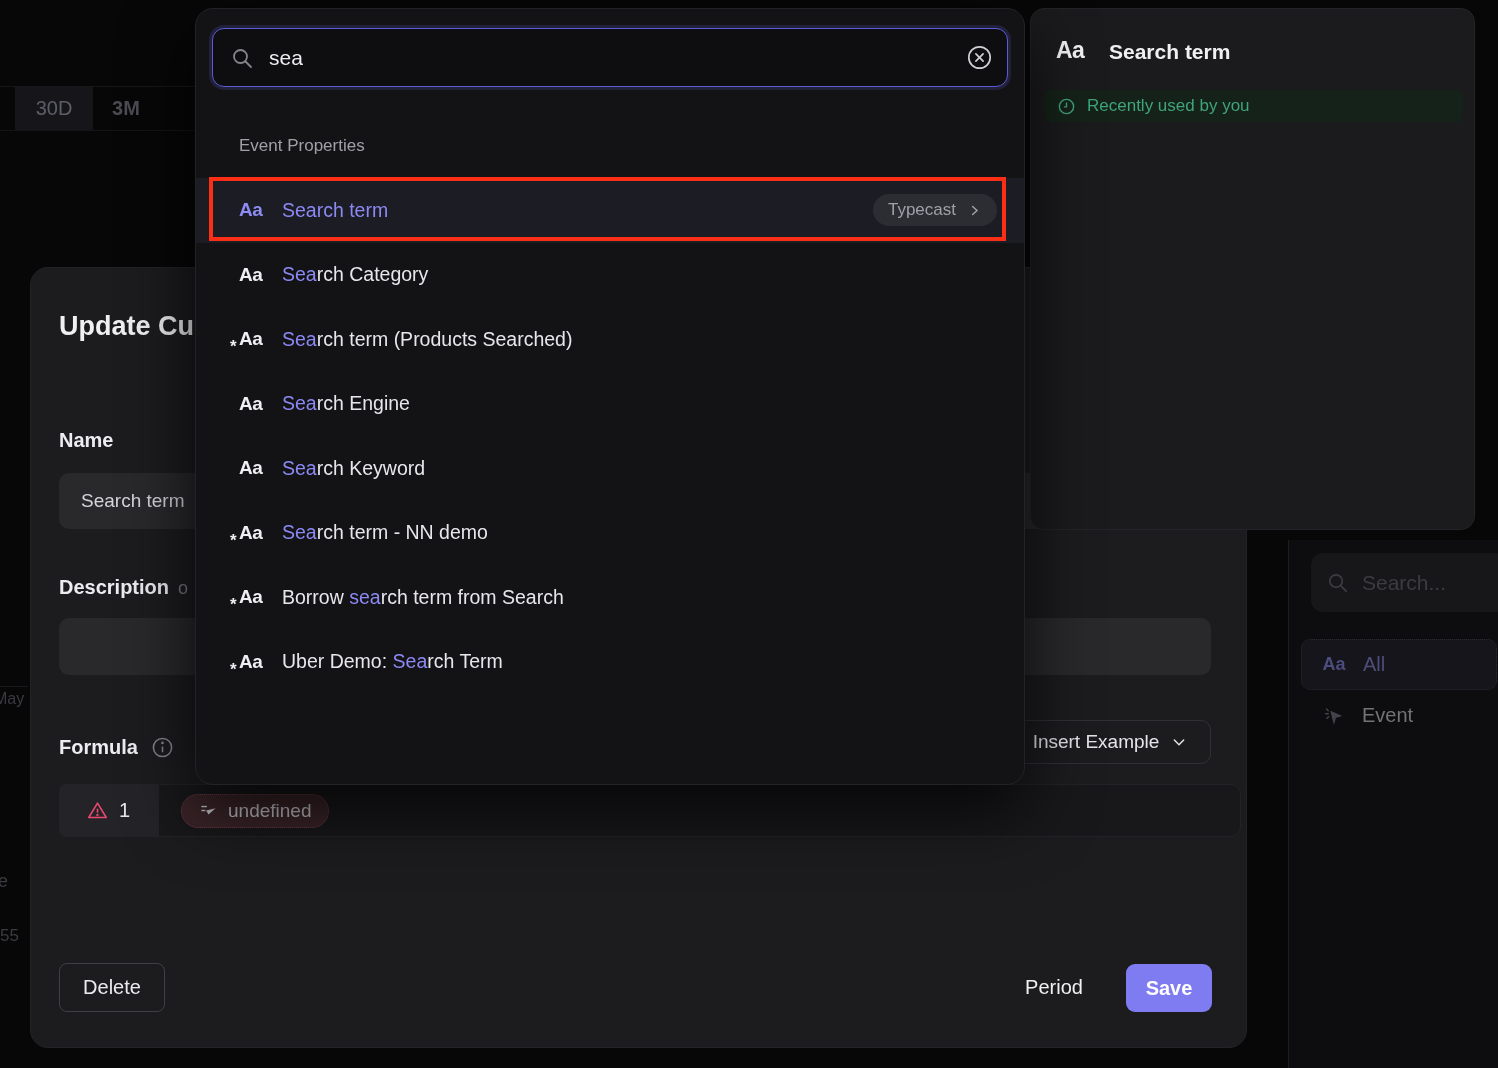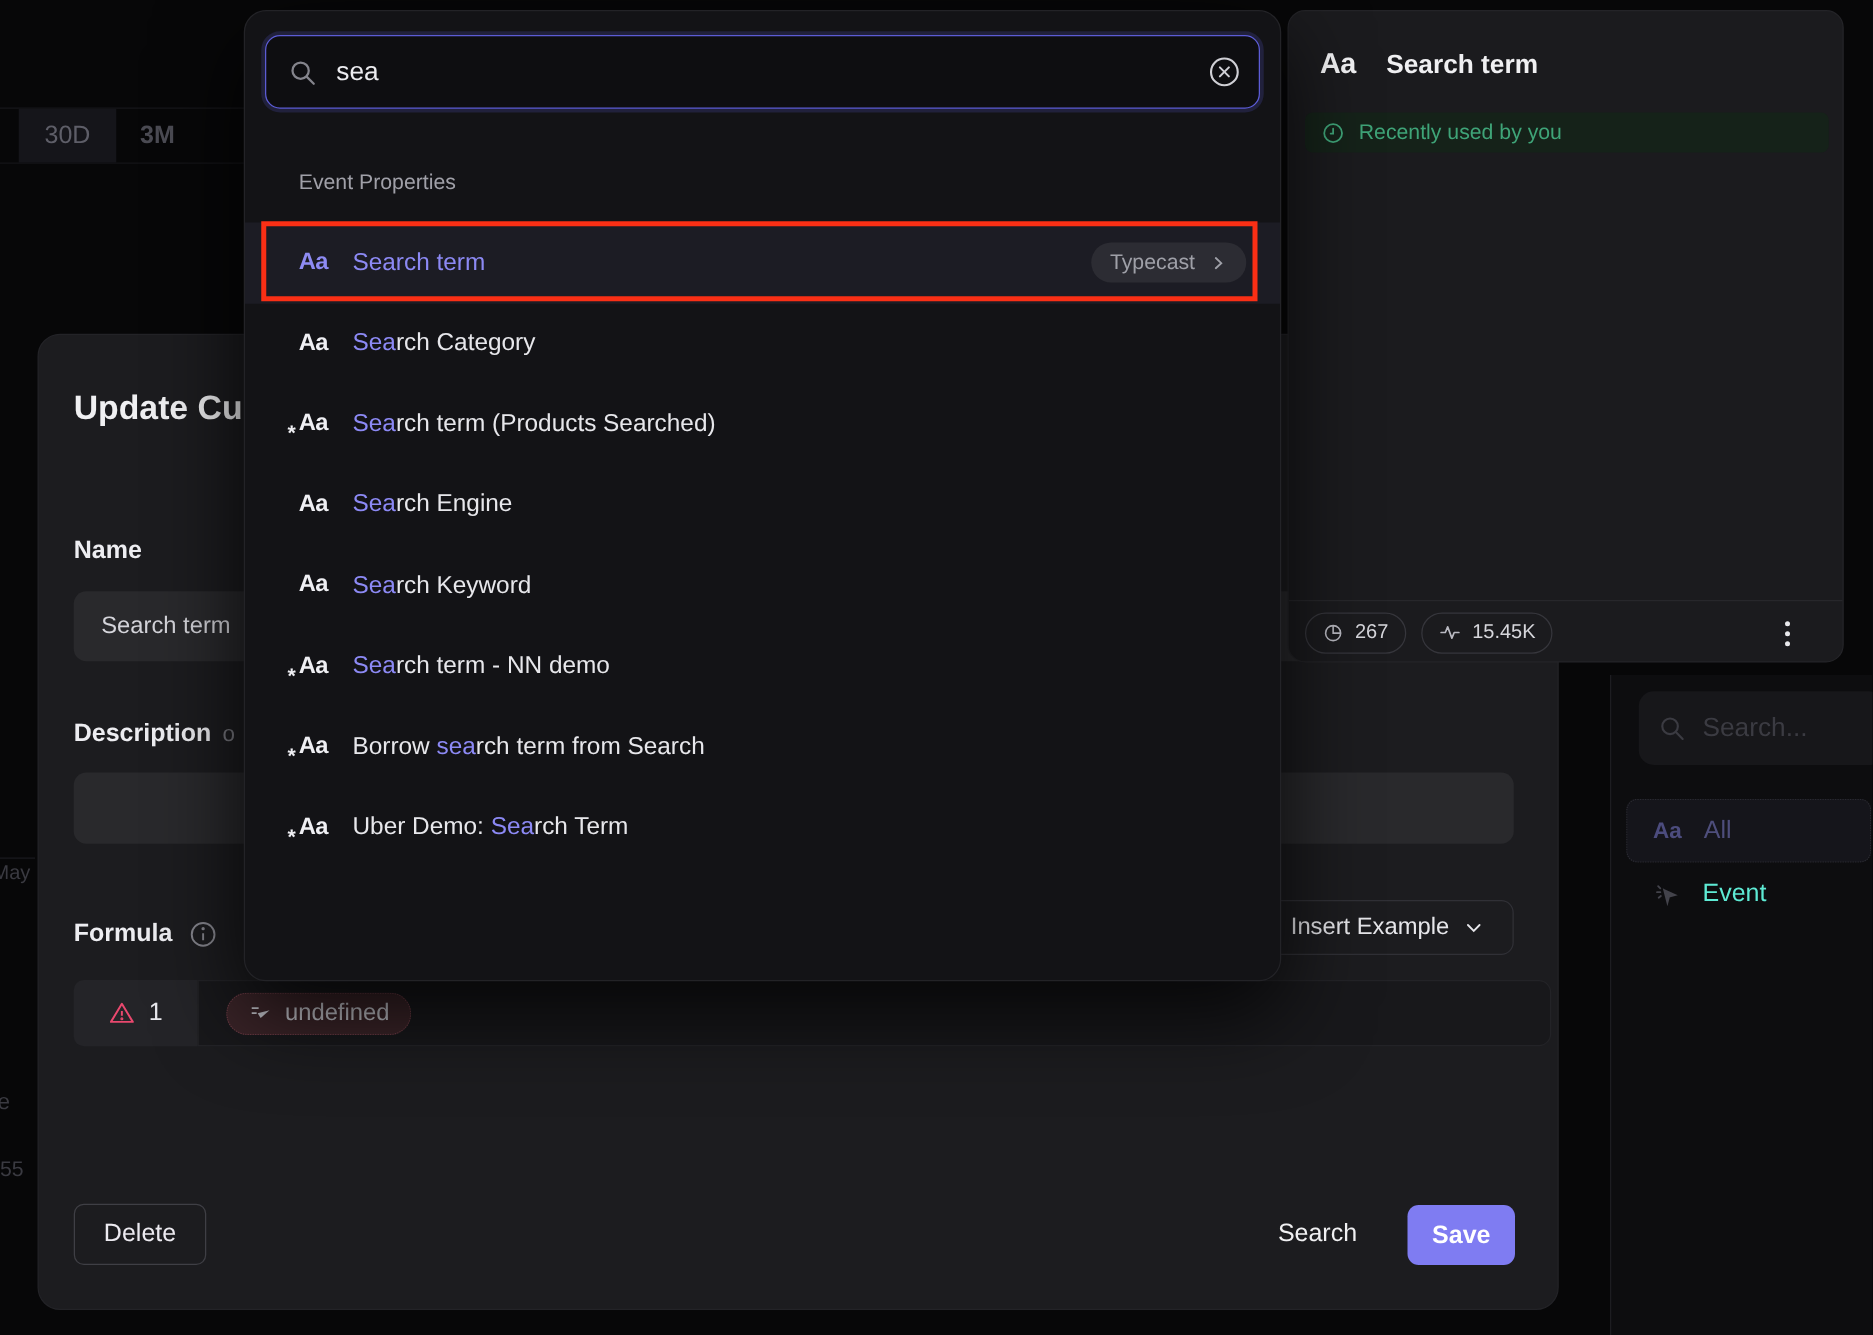--- a/index.html
+++ b/index.html
@@ -85,21 +85,21 @@
     background:#0d0d0f; border-left:1px solid #1d1d21; }
   .sb-search { position:absolute; left:22px; top:13px; width:196px; height:59px;
     background:#17171a; border-radius:12px; display:flex; align-items:center; gap:13px;
     padding-left:15px; }
   .sb-search svg { color:#3b3b42; flex:none; }
   .sb-search input { background:transparent; border:none; outline:none; width:120px;
     font-size:21px; color:#6a6a72; font-family:inherit; }
   .sb-search input::placeholder { color:#3b3b42; }
   .sb-list { position:absolute; left:12px; top:99px; width:196px; }
   .sb-item { height:51px; display:flex; align-items:center; gap:17px; padding-left:20px;
-    font-size:20px; color:#5eead4; border-radius:9px; }
+    font-size:20px; color:#737373; border-radius:9px; }
   .sb-item .sb-ic { width:24px; display:flex; justify-content:center; color:#43434b;
     font-size:18px; font-weight:600; }
   .sb-item.sel { background:#15151b; border:1px dotted #2a2a31; color:#4e4e7c; }
   .sb-item.sel .sb-ic { color:#4c4c7e; }
 
   
   .overlay { position:absolute; left:195px; top:8px; width:830px; height:777px;
     background:#131316; border:1px solid #232327; border-radius:18px;
     box-shadow:0 24px 70px rgba(0,0,0,0.78); }
   .ov-search { position:absolute; left:16px; top:19px; width:796px; height:59px;
@@ -186,53 +186,33 @@
 
     <button class="insert-btn">
       <span>Insert Example</span>
       <svg width="16" height="16" viewBox="0 0 24 24" fill="none" stroke="currentColor" stroke-width="2.2" stroke-linecap="round">
           <path d="M5 9l7 7 7-7"></path>
         </svg>
     </button>
 
 
     <button class="delete-btn">Delete</button>
-    <button class="cancel-btn">Search</button>
+    <button class="cancel-btn">Period</button>
     <button class="save-btn">Save</button>
   </div>
 
   <div class="detail">
     <span class="detail-aa">Aa</span>
     <span class="detail-title">Search term</span>
     <div class="banner">
       <svg width="19" height="19" viewBox="0 0 24 24" fill="none" stroke="currentColor" stroke-width="1.8" stroke-linecap="round">
         <circle cx="12" cy="12" r="9"></circle>
           <path d="M12 7.5V12.5H9.5"></path>
       </svg>
       <span>Recently used by you</span>
-    </div>
-    <div class="detail-footer">
-      <button class="stat-pill">
-          <svg width="17" height="17" viewBox="0 0 24 24" fill="none" stroke="currentColor" stroke-width="1.8">
-            <circle cx="12" cy="12" r="8.5"></circle>
-            <path d="M12 3.5V12h8.5"></path>
-          </svg>
-          <span>267</span>
-        </button>
-        <button class="stat-pill">
-          <svg width="18" height="18" viewBox="0 0 24 24" fill="none" stroke="currentColor" stroke-width="1.8" stroke-linejoin="round" stroke-linecap="round">
-            <path d="M2.5 12h4.5l2.5-6 4.5 12 2.5-6h5"></path>
-          </svg>
-          <span>15.45K</span>
-        </button>
-        <button class="kebab">
-          <i></i>
-          <i></i>
-          <i></i>
-        </button>
     </div>
   </div>
 
   <div class="sidebar">
     <div class="sb-search">
       <svg width="23" height="23" viewBox="0 0 24 24" fill="none" stroke="currentColor" stroke-width="1.8" stroke-linecap="round">
         <circle cx="10.5" cy="10.5" r="6.5"></circle>
           <line x1="15.5" y1="15.5" x2="21" y2="21"></line>
       </svg>
       <input placeholder="Search..." style="">

